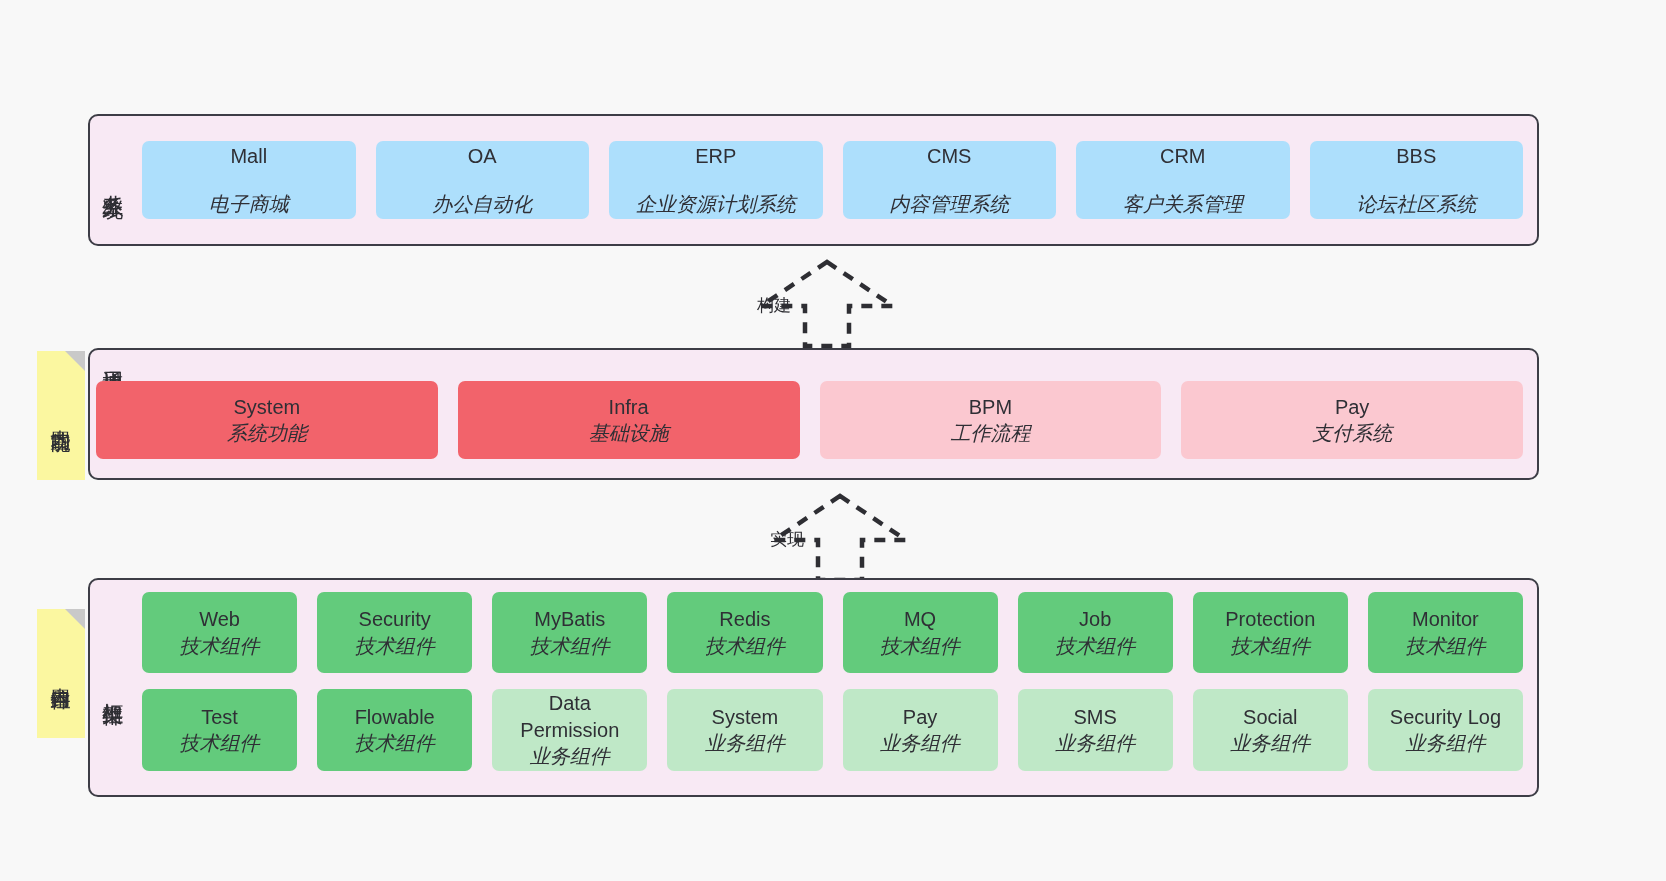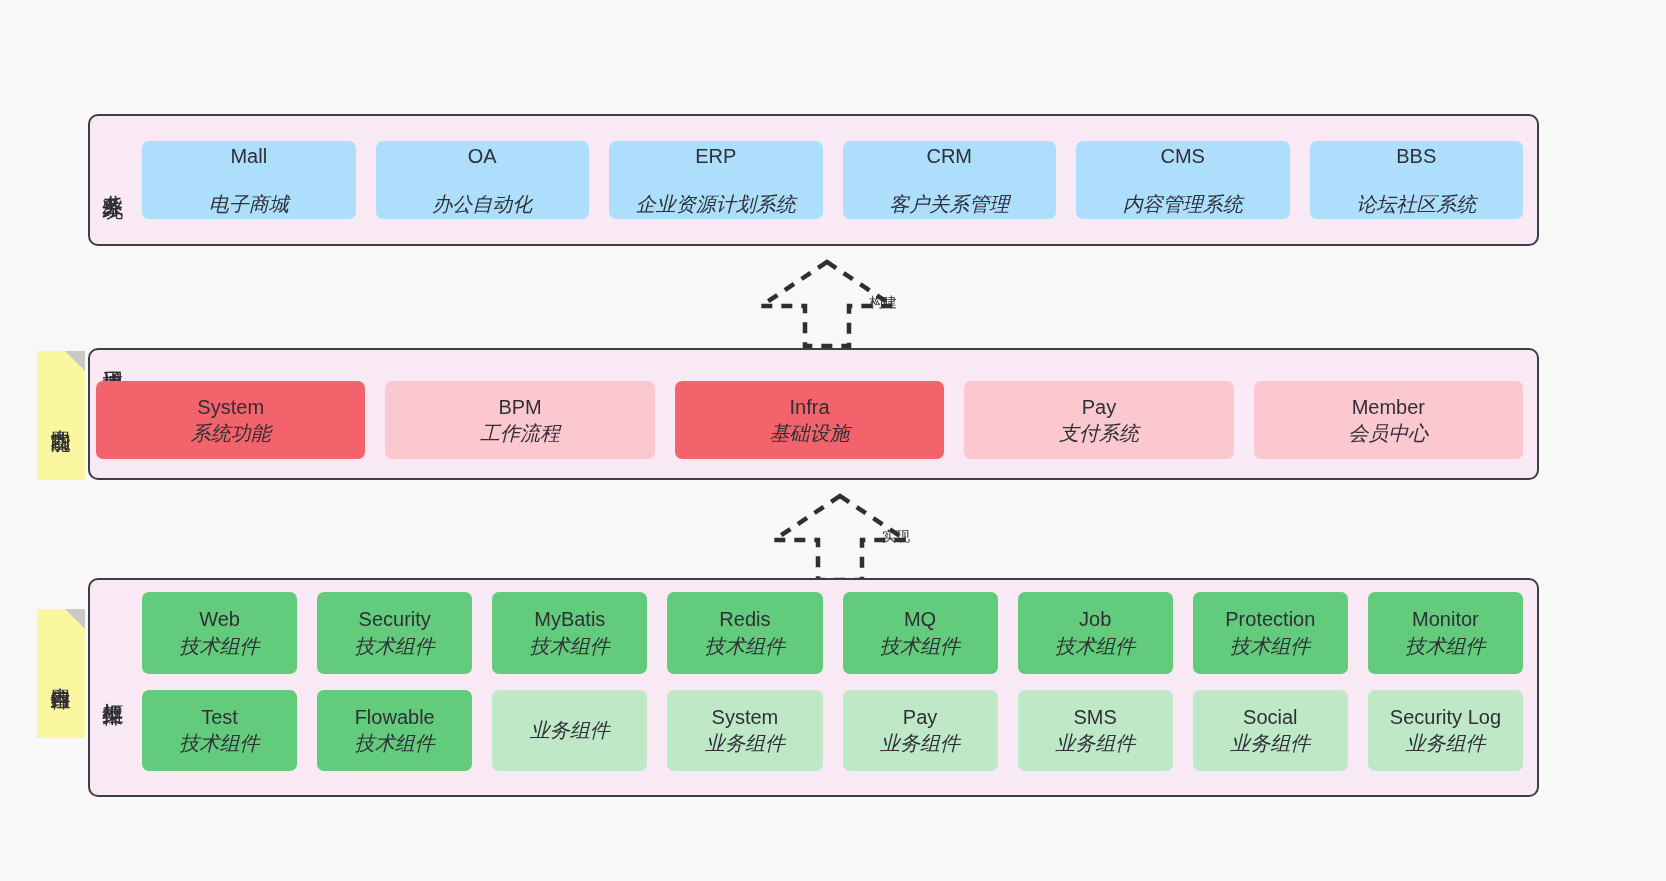--- a/index.html
+++ b/index.html
@@ -123,22 +123,22 @@
   #note-functions  { left: 37px; top: 351px; height: 129px; }
   #note-components { left: 37px; top: 609px; height: 129px; }
 
   
   .arrow { position: absolute; }
   .arrow svg { display: block; overflow: visible; }
   .arrow-label {
     position: absolute;
     left: 0; right: 0;
     top: 36px;
-    text-align: right;
-    font-size: 14px;
+    text-align: left;
+    font-size: 17px;
     color: #2e2e33;
     background: transparent;
   }
   #arrow-build    { left: 757px; top: 258px; width: 140px; height: 92px; }
   #arrow-realize  { left: 770px; top: 492px; width: 140px; height: 92px; }
 </style>
 </head>
 <body>
 
 <div id="canvas">
@@ -153,26 +153,26 @@
         </div>
         <div class="cell c-blue">
           <span class="l1">OA</span>
           <span class="l2">办公自动化</span>
         </div>
         <div class="cell c-blue">
           <span class="l1">ERP</span>
           <span class="l2">企业资源计划系统</span>
         </div>
         <div class="cell c-blue">
+          <span class="l1">CMS</span>
+          <span class="l2">内容管理系统</span>
+        </div>
+        <div class="cell c-blue">
           <span class="l1">CRM</span>
           <span class="l2">客户关系管理</span>
-        </div>
-        <div class="cell c-blue">
-          <span class="l1">CMS</span>
-          <span class="l2">内容管理系统</span>
         </div>
         <div class="cell c-blue">
           <span class="l1">BBS</span>
           <span class="l2">论坛社区系统</span>
         </div>
       </div>
     </div>
   </div>
 
   <div class="arrow" id="arrow-build">
@@ -186,35 +186,31 @@
     <span>内置功能</span>
   </div>
   <div class="layer" id="layer-modules">
     <div class="layer-title">通用模块</div>
     <div class="layer-body">
       <div class="row">
         <div class="cell c-red">
           <span class="l1">System</span>
           <span class="l2">系统功能</span>
         </div>
+        <div class="cell c-red">
+          <span class="l1">Infra</span>
+          <span class="l2">基础设施</span>
+        </div>
         <div class="cell c-pink">
           <span class="l1">BPM</span>
           <span class="l2">工作流程</span>
         </div>
-        <div class="cell c-red">
-          <span class="l1">Infra</span>
-          <span class="l2">基础设施</span>
-        </div>
         <div class="cell c-pink">
           <span class="l1">Pay</span>
           <span class="l2">支付系统</span>
-        </div>
-        <div class="cell c-pink">
-          <span class="l1">Member</span>
-          <span class="l2">会员中心</span>
         </div>
       </div>
     </div>
   </div>
 
   <div class="arrow" id="arrow-realize">
     <svg width="140" height="92" viewBox="0 0 140 92" fill="none" aria-hidden="true">
       <path d="M70 4 L136 48 L92 48 L92 88 L48 88 L48 48 L4 48 Z" stroke="#2e2e33" stroke-width="4.5" stroke-dasharray="11 9" stroke-linejoin="miter" fill="none"></path>
     </svg>
     <div class="arrow-label">实现</div>
@@ -265,20 +261,21 @@
       <div class="row">
         <div class="cell c-green">
           <span class="l1">Test</span>
           <span class="l2">技术组件</span>
         </div>
         <div class="cell c-green">
           <span class="l1">Flowable</span>
           <span class="l2">技术组件</span>
         </div>
         <div class="cell c-green-light">
+          <span class="l1">Data Permission</span>
           <span class="l2">业务组件</span>
         </div>
         <div class="cell c-green-light">
           <span class="l1">System</span>
           <span class="l2">业务组件</span>
         </div>
         <div class="cell c-green-light">
           <span class="l1">Pay</span>
           <span class="l2">业务组件</span>
         </div>

